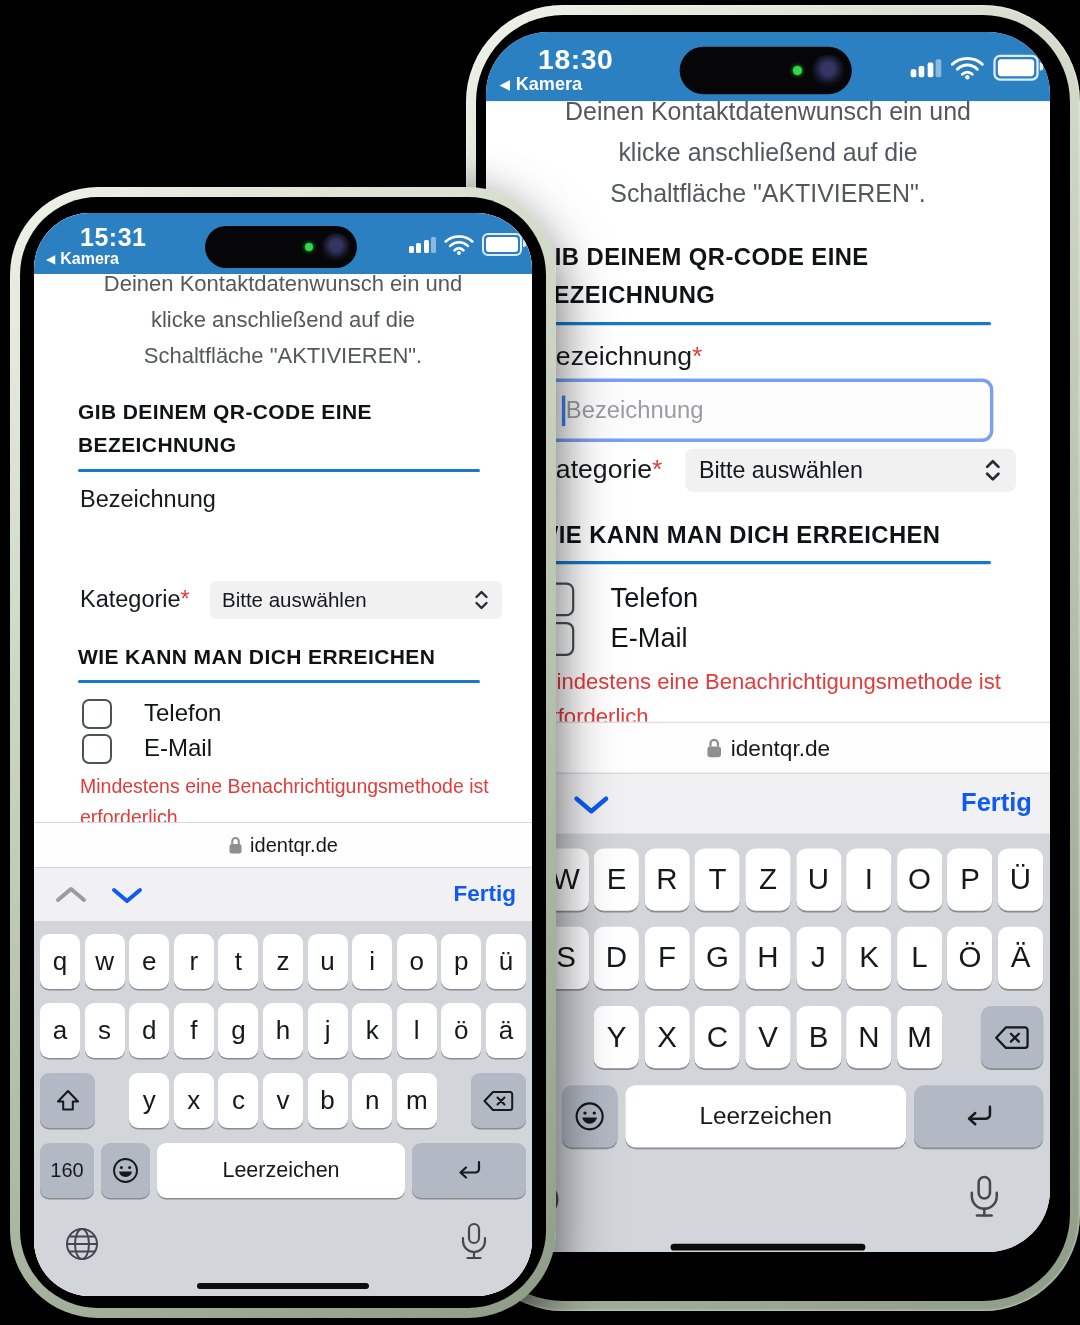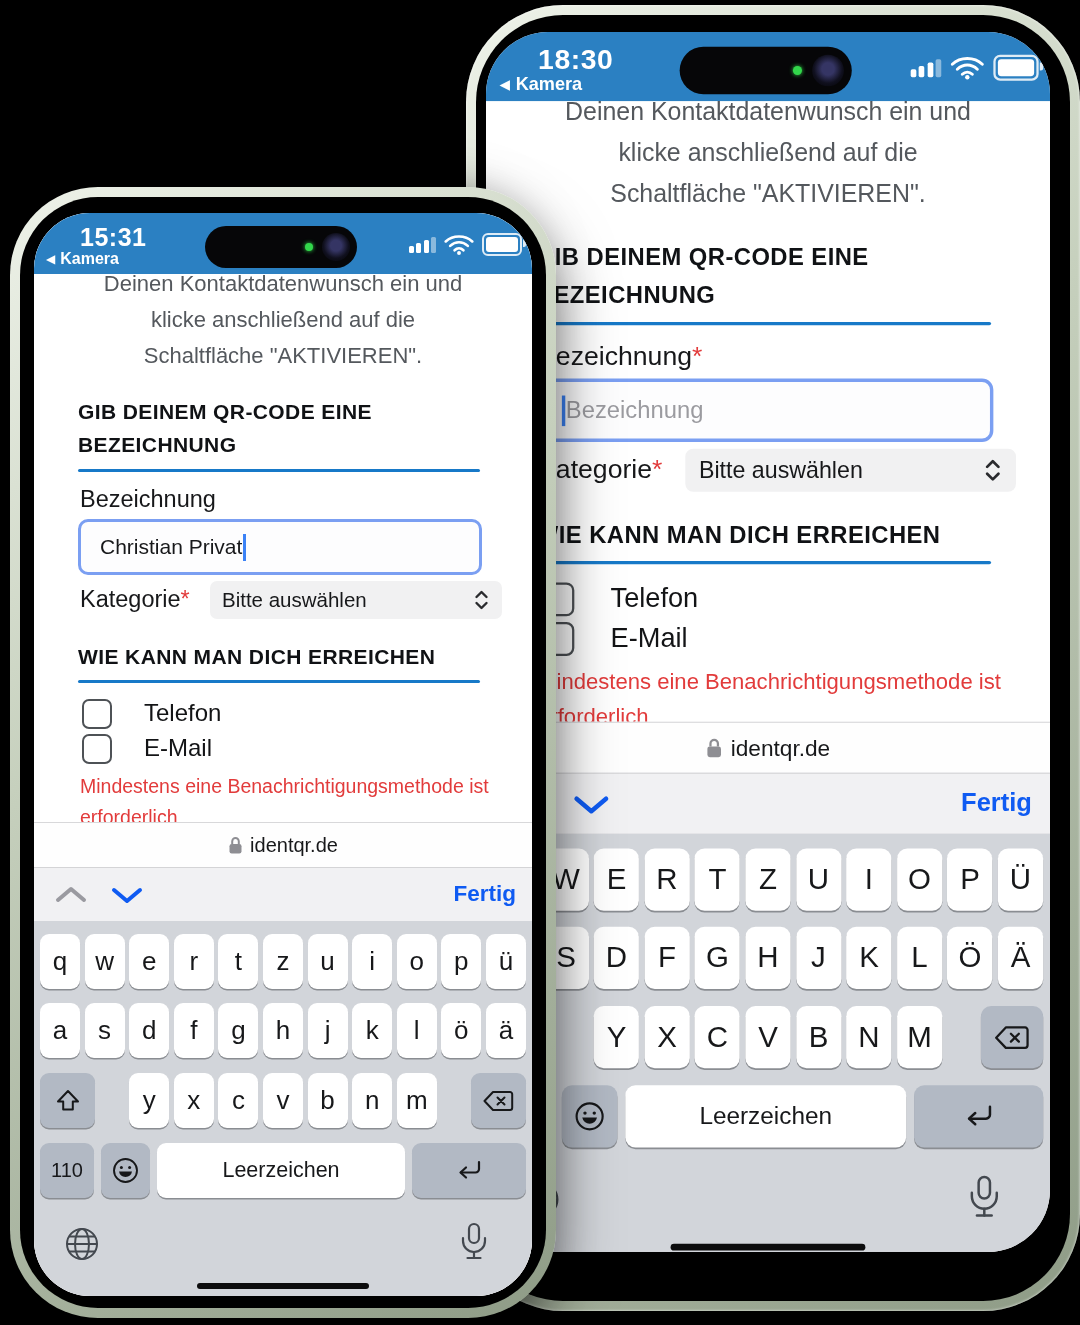--- a/index.html
+++ b/index.html
@@ -333,24 +333,20 @@
 
         <div class="h-section h1">
           <div>GIB DEINEM QR-CODE EINE</div>
           <div>BEZEICHNUNG</div>
         </div>
         <div class="rule rule1"></div>
 
         <div class="field-label name-label">
           <span>Bezeichnung</span><span class="req"></span>
         </div>
-        <div class="textinput">
-          <span>Christian Privat</span>
-          <span class="caret"></span>
-        </div>
 
         <div class="field-label cat-label">
           <span>Kategorie</span><span class="req">*</span>
         </div>
         <div class="select">
           <span>Bitte auswählen</span>
             <span class="spacer"></span>
           <svg width="17" height="24" viewBox="0 0 17 24" fill="none" stroke="#2a2b2e" stroke-width="2.4" stroke-linecap="round" stroke-linejoin="round">
             <path d="M3.5 9 L8.5 4 L13.5 9"></path>
               <path d="M3.5 15 L8.5 20 L13.5 15"></path>
@@ -431,21 +427,21 @@
                 <div class="key">m</div>
               </div>
             <div class="key special key-backspace">
               <svg width="31" height="24" viewBox="0 0 31 24" fill="none" stroke="#17181a" stroke-width="2" stroke-linejoin="round" stroke-linecap="round">
                   <path d="M10 3 H27 a2.2 2.2 0 0 1 2.2 2.2 V18.8 a2.2 2.2 0 0 1 -2.2 2.2 H10 L1.5 12 Z"></path>
                   <path d="M14.5 8.5 L21.5 15.5 M21.5 8.5 L14.5 15.5"></path>
                 </svg>
             </div>
           </div>
           <div class="kbrow r4">
-            <div class="key special key-123">110</div>
+            <div class="key special key-123">160</div>
             <div class="key special key-emoji">
               <svg width="27" height="27" viewBox="0 0 27 27" fill="none" stroke="#17181a" stroke-width="1.9">
                   <circle cx="13.5" cy="13.5" r="11.5"></circle>
                   <circle cx="9.4" cy="10.6" r="1.5" fill="#17181a" stroke="none"></circle>
                   <circle cx="17.6" cy="10.6" r="1.5" fill="#17181a" stroke="none"></circle>
                   <path d="M7 14.6 a6.6 6.6 0 0 0 13 0 Z" fill="#17181a" stroke="none"></path>
                 </svg>
             </div>
             <div class="key key-space">Leerzeichen</div>
             <div class="key special key-return">

